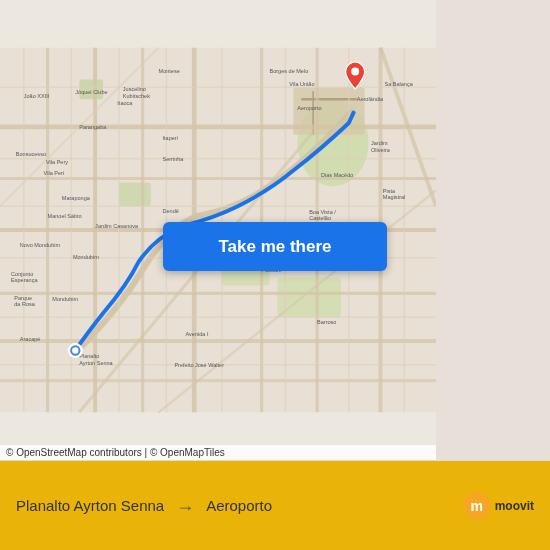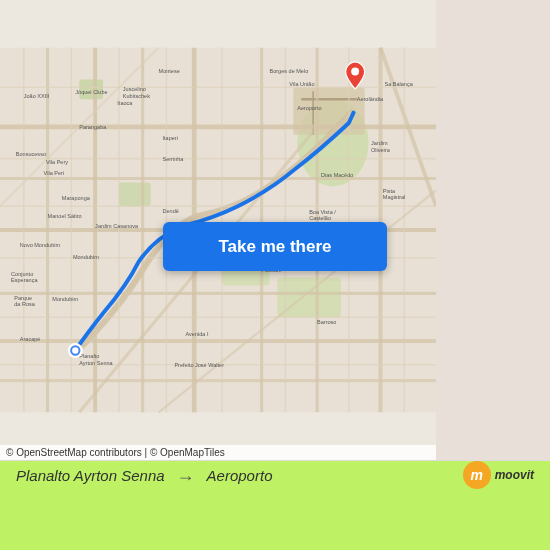--- a/index.html
+++ b/index.html
@@ -67,26 +67,25 @@
       color: #333;
       padding: 2px 6px;
       z-index: 10;
       margin-top: 40px;
     }
 
     
     #bottom-bar {
       width: 550px;
       height: 90px;
-      background: #bef264;
-      display: flex;
-      align-items: flex-start;
+      background: #eab308;
+      display: flex;
+      align-items: center;
       padding: 0 16px;
       border-top: 1px solid #ddd;
-      font-style: italic;
     }
 
     #route-info {
       display: flex;
       align-items: center;
       width: 100%;
     }
 
     #origin {
       font-size: 15px;

